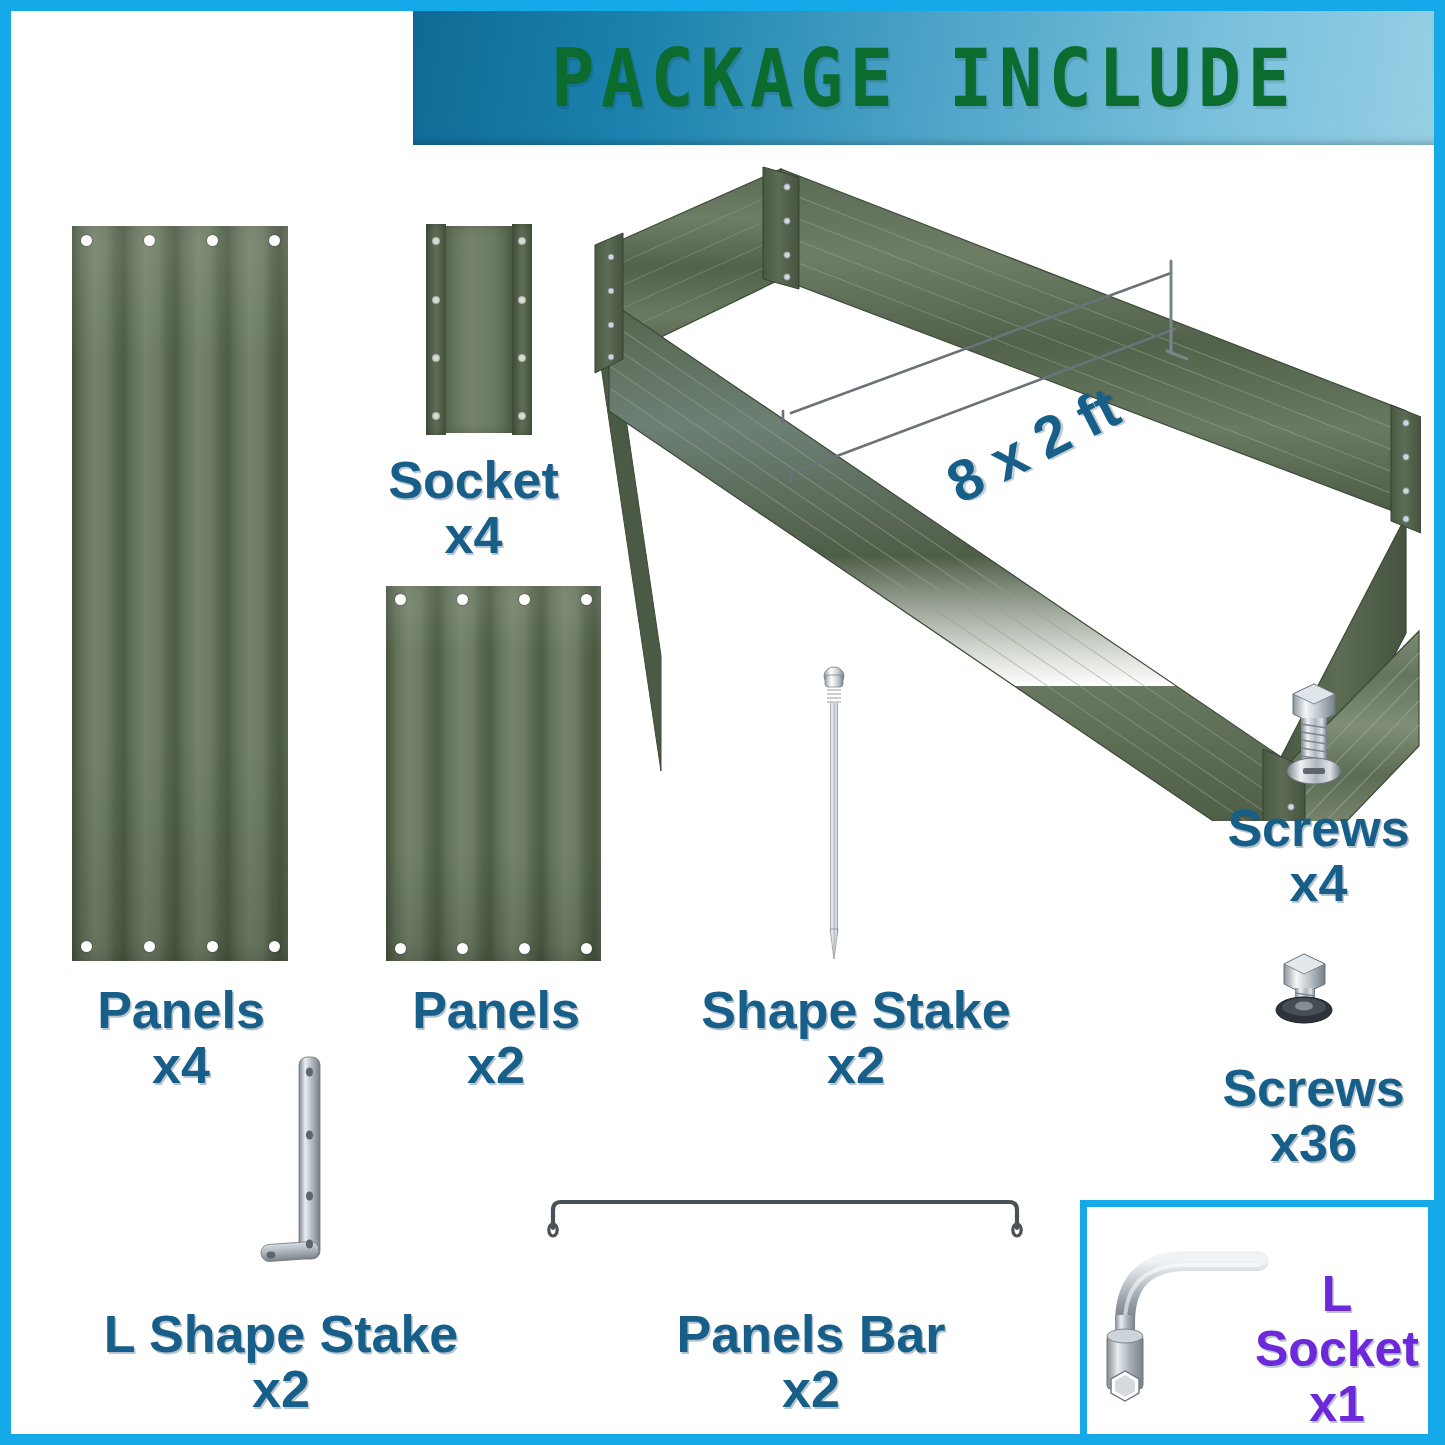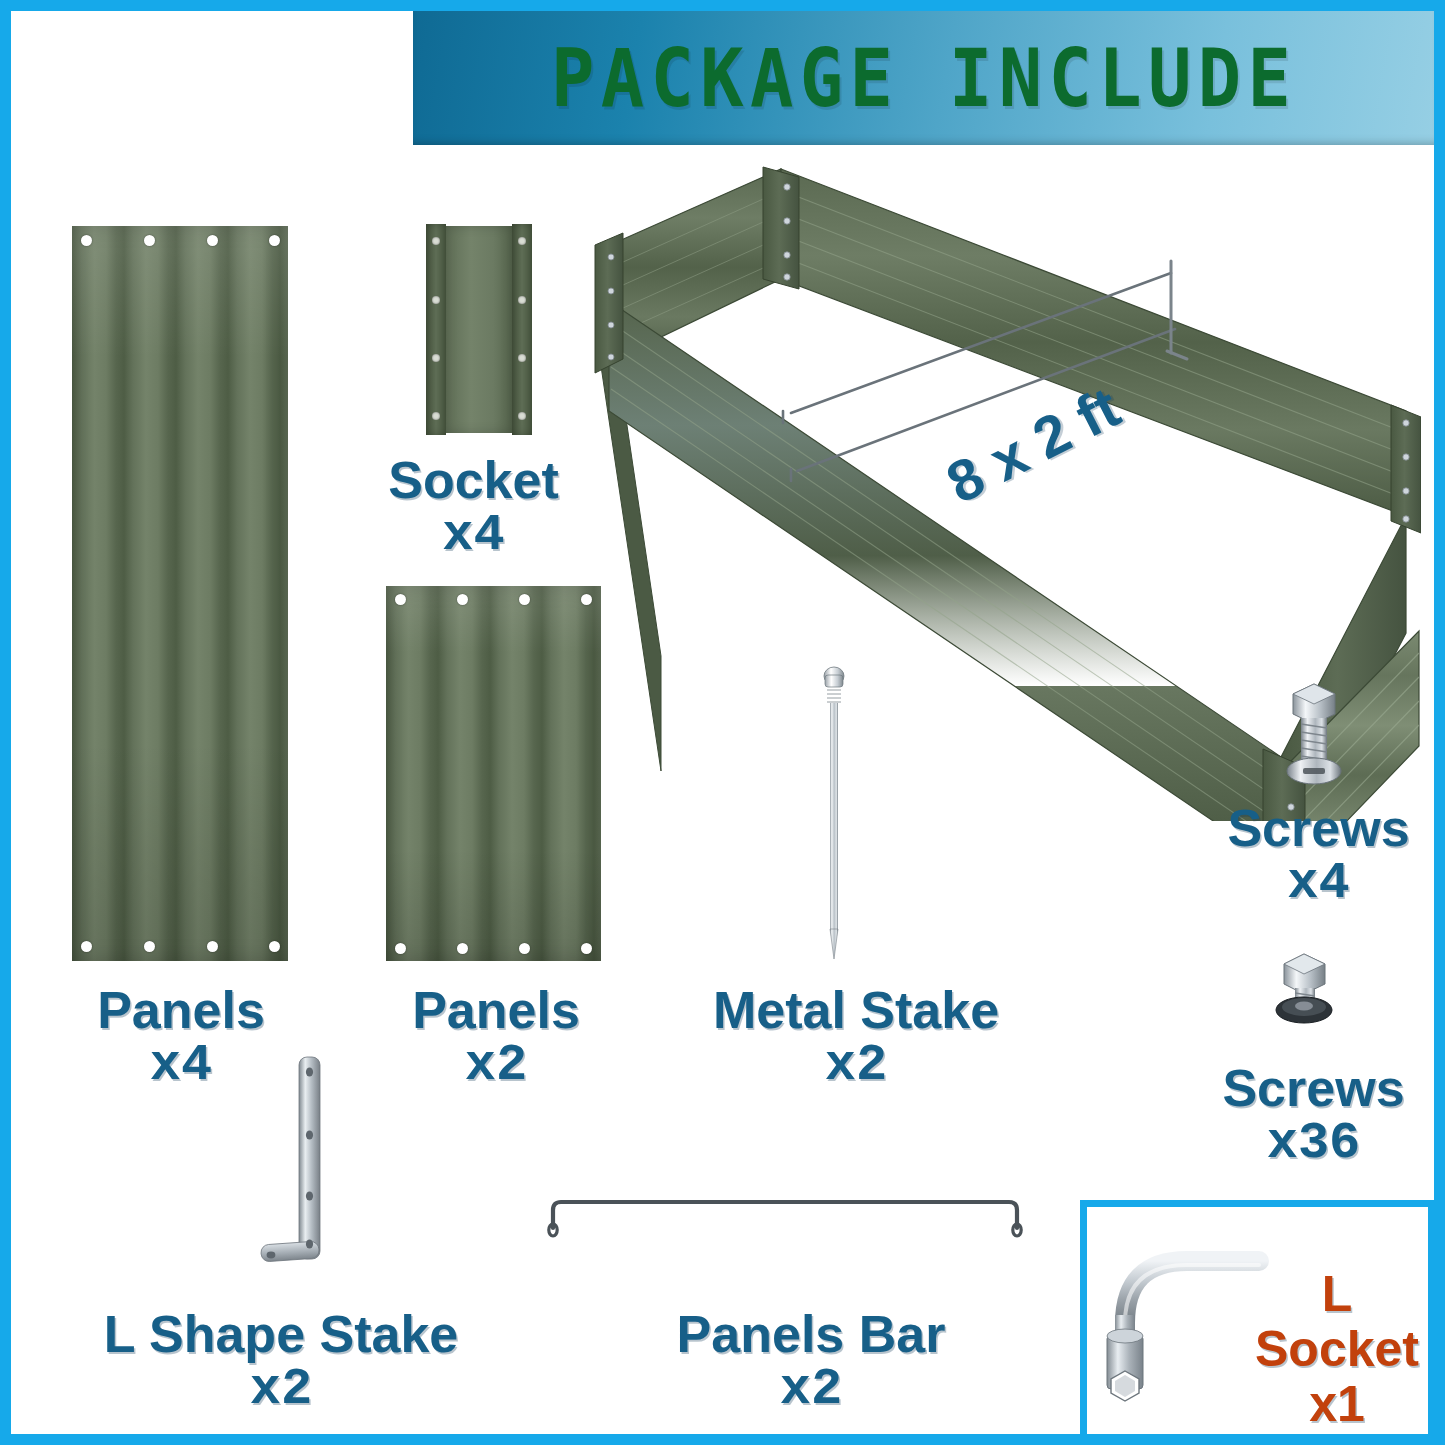--- a/index.html
+++ b/index.html
@@ -55,21 +55,21 @@
   .caption {
     position: absolute;
     text-align: center;
     color: #175f88;
     font-weight: bold;
     line-height: 1.06;
     text-shadow: 1.5px 1.5px 0 rgba(20,60,90,0.30);
     white-space: nowrap;
     font-size: 52px;
   }
-  .caption .qty { display: block; font-family: Liberation Mono, monospace; }
+  .caption .qty { display: block; }
 
   
   .panel {
     position: absolute;
     background:
       repeating-linear-gradient(90deg,
         #4e5d45 0px,
         #63725a 9px,
         #74836a 22px,
         #6d7c63 34px,
@@ -135,21 +135,21 @@
     left: 1069px; top: 1189px;
     width: 355px; height: 245px;
     border: 7px solid #16a9ea;
     background: #ffffff;
   }
   #socket-caption {
     position: absolute;
     left: 150px; top: 60px;
     width: 200px;
     text-align: center;
-    color: #c2410c; font-weight: bold; font-size: 50px; line-height: 1.1;
+    color: #6d28d9; font-weight: bold; font-size: 50px; line-height: 1.1;
     text-shadow: 1.5px 1.5px 0 rgba(20,60,90,0.30);
   }
 </style>
 </head>
 <body>
 
 <div id="page">
 
   <div id="banner">
     <div id="banner-title">PACKAGE INCLUDE</div>
@@ -354,21 +354,21 @@
       <line x1="16" y1="37" x2="30" y2="37"></line>
       <line x1="16" y1="41" x2="30" y2="41"></line>
     </g>
 
     <rect x="19" y="42" width="8" height="228" fill="url(#stakeG)"></rect>
 
     <polygon points="19,268 27,268 23,298" fill="url(#stakeG)" stroke="#788188" stroke-width="0.6"></polygon>
   </svg>
 
   <div class="caption" style="left:650px; top:972px; width:390px;">
-    <span>Metal Stake</span>
+    <span>Shape Stake</span>
     <span class="qty">x2</span>
   </div>
 
   <svg class="metal-svg" style="left:1258px; top:665px;" width="90" height="120" viewBox="0 0 90 120">
     <defs>
       <linearGradient id="boltG" x1="0" y1="0" x2="1" y2="0">
         <stop offset="0%" stop-color="#79828a"></stop>
         <stop offset="25%" stop-color="#eef1f4"></stop>
         <stop offset="55%" stop-color="#aeb6bd"></stop>
         <stop offset="80%" stop-color="#dce1e6"></stop>

